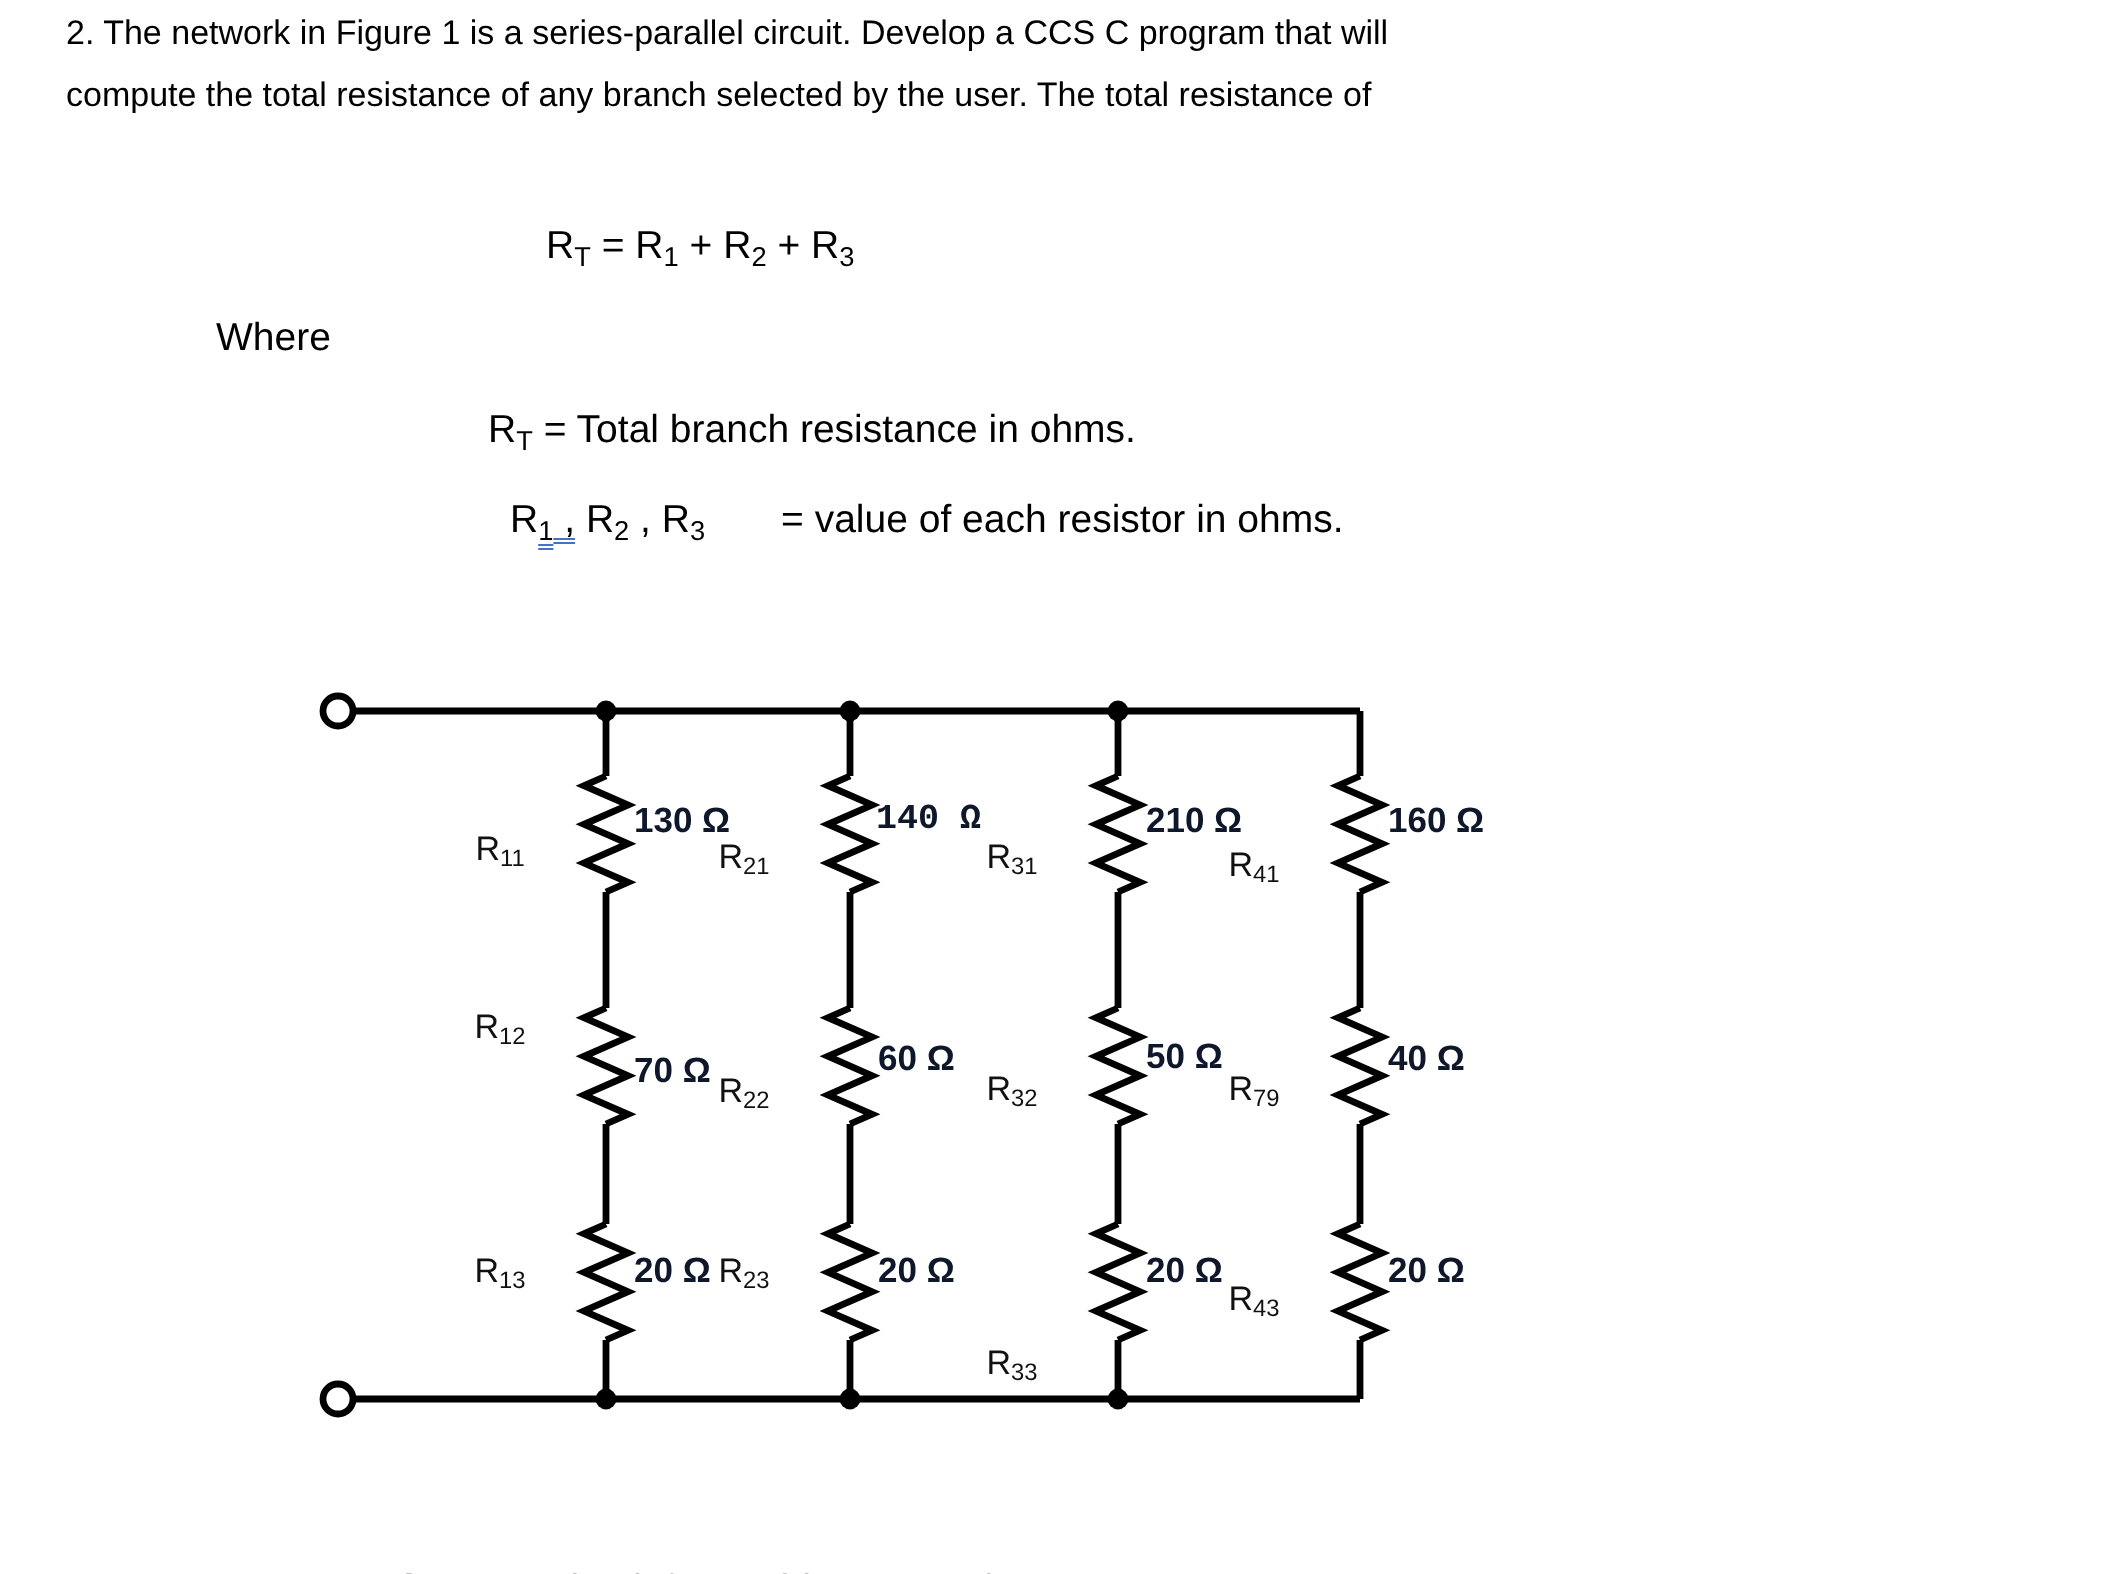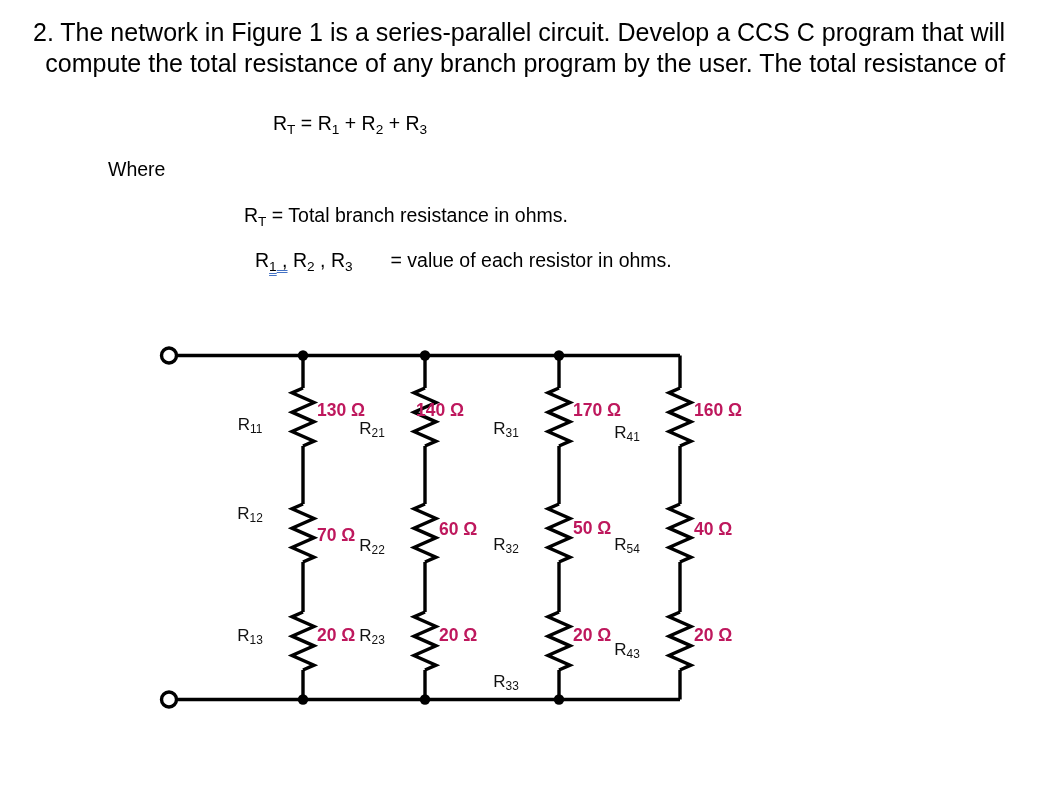--- a/index.html
+++ b/index.html
@@ -2,21 +2,21 @@
 <html><head>
 <meta charset="utf-8">
 <style>
   html,body{margin:0;padding:0;}
   body{
     width:1057px;height:787px;position:relative;overflow:hidden;
     background:#ffffff;color:#000;
     font-family:"Liberation Sans", sans-serif;
   }
   .abs{position:absolute;}
-  #problem{left:33px;top:17px;font-size:25px;line-height:30.5px;white-space:nowrap;text-align:right;}
+  #problem{left:33px;top:2px;font-size:17px;line-height:30.5px;white-space:nowrap;}
   #formula{left:253px;top:112px;font-size:19.5px;white-space:pre-wrap;margin-left:20px;}
   #where{left:108px;top:158px;font-size:19.5px;}
   #def-total{left:244px;top:204px;font-size:19.5px;white-space:pre-wrap;}
   #def-resistors{left:255px;top:249px;font-size:19.5px;white-space:pre-wrap;}
   #caption{left:179px;top:761px;font-size:19.5px;white-space:pre-wrap;}
   .sub{font-size:0.7em;position:relative;top:0.27em;}
   .mark{
     text-decoration-line:underline;
     text-decoration-style:double;
     text-decoration-color:#4472c4;
@@ -24,29 +24,29 @@
     text-underline-offset:3px;
   }
   .sub.mark{text-underline-offset:2px;}
   #circuit-svg{position:absolute;left:0;top:0;}
   .rname{
     position:absolute;width:62px;text-align:center;white-space:nowrap;
     font-size:17px;color:#111;
   }
   .rvalue{
     position:absolute;white-space:nowrap;
-    font-size:17.5px;font-weight:bold;color:#be185d;
+    font-size:17.5px;font-weight:bold;color:#0f172a;
   }
 </style>
 </head>
 <body>
 
 <div id="problem" class="abs">
   <div>2. The network in Figure 1 is a series-parallel circuit. Develop a CCS C program that will</div>
-  <div>compute the total resistance of any branch program by the user. The total resistance of</div>
+  <div>compute the total resistance of any branch selected by the user. The total resistance of</div>
 </div>
 
 <div id="formula" class="abs"><span>R</span><span class="sub">T</span><span> = </span><span>R</span><span class="sub">1</span><span> + </span><span>R</span><span class="sub">2</span><span> + </span><span>R</span><span class="sub">3</span></div>
 
 <div id="where" class="abs">Where</div>
 
 <div id="def-total" class="abs"><span>R</span><span class="sub">T</span><span> = Total branch resistance in ohms.</span></div>
 <div id="def-resistors" class="abs"><span>R</span><span class="sub mark">1</span><span class="mark"> ,</span><span> </span><span>R</span><span class="sub">2</span><span> , </span><span>R</span><span class="sub">3</span><span>       = value of each resistor in ohms.</span></div>
 
 <svg id="circuit-svg" width="1057" height="787" viewBox="0 0 1057 787">
@@ -78,34 +78,34 @@
     <path d="M 680 612 L 669 616.8333333333334 L 691 626.5 L 669 636.1666666666666 L 691 645.8333333333334 L 669 655.5 L 691 665.1666666666666 L 680 670" fill="none" stroke="#000000" stroke-width="3.4"></path>
   </svg>
 <div id="circuit-labels" class="abs" style="left:0;top:0;">
     <span class="rname" style="left: 219px; top: 415px;"><span>R</span><span class="sub">11</span></span>
     <span class="rvalue" style="left: 317px; top: 400px;">130 Ω</span>
     <span class="rname" style="left: 219px; top: 504px;"><span>R</span><span class="sub">12</span></span>
     <span class="rvalue" style="left: 317px; top: 525px;">70 Ω</span>
     <span class="rname" style="left: 219px; top: 626px;"><span>R</span><span class="sub">13</span></span>
     <span class="rvalue" style="left: 317px; top: 625px;">20 Ω</span>
     <span class="rname" style="left: 341px; top: 419px;"><span>R</span><span class="sub">21</span></span>
-    <span class="rvalue" style="left: 416px; top: 400px;">140 Ω</span>
+    <span class="rvalue" style="left: 438px; top: 400px; font-family: Liberation Mono, monospace;">140 Ω</span>
     <span class="rname" style="left: 341px; top: 536px;"><span>R</span><span class="sub">22</span></span>
     <span class="rvalue" style="left: 439px; top: 519px;">60 Ω</span>
     <span class="rname" style="left: 341px; top: 626px;"><span>R</span><span class="sub">23</span></span>
     <span class="rvalue" style="left: 439px; top: 625px;">20 Ω</span>
     <span class="rname" style="left: 475px; top: 419px;"><span>R</span><span class="sub">31</span></span>
-    <span class="rvalue" style="left: 573px; top: 400px;">170 Ω</span>
+    <span class="rvalue" style="left: 573px; top: 400px;">210 Ω</span>
     <span class="rname" style="left: 475px; top: 535px;"><span>R</span><span class="sub">32</span></span>
     <span class="rvalue" style="left: 573px; top: 518px;">50 Ω</span>
     <span class="rname" style="left: 475px; top: 640px; margin-top: 32px;"><span>R</span><span class="sub">33</span></span>
     <span class="rvalue" style="left: 573px; top: 625px;">20 Ω</span>
     <span class="rname" style="left: 596px; top: 423px;"><span>R</span><span class="sub">41</span></span>
     <span class="rvalue" style="left: 694px; top: 400px;">160 Ω</span>
-    <span class="rname" style="left: 596px; top: 535px;"><span>R</span><span class="sub">54</span></span>
+    <span class="rname" style="left: 596px; top: 535px;"><span>R</span><span class="sub">79</span></span>
     <span class="rvalue" style="left: 694px; top: 519px;">40 Ω</span>
     <span class="rname" style="left: 596px; top: 640px;"><span>R</span><span class="sub">43</span></span>
     <span class="rvalue" style="left: 694px; top: 625px;">20 Ω</span>
   </div>
 
 <div id="caption" class="abs">
   <b>Figure 1</b><span> Circuit for Problems 2 and 3.</span>
 </div>
 
 </body></html>

